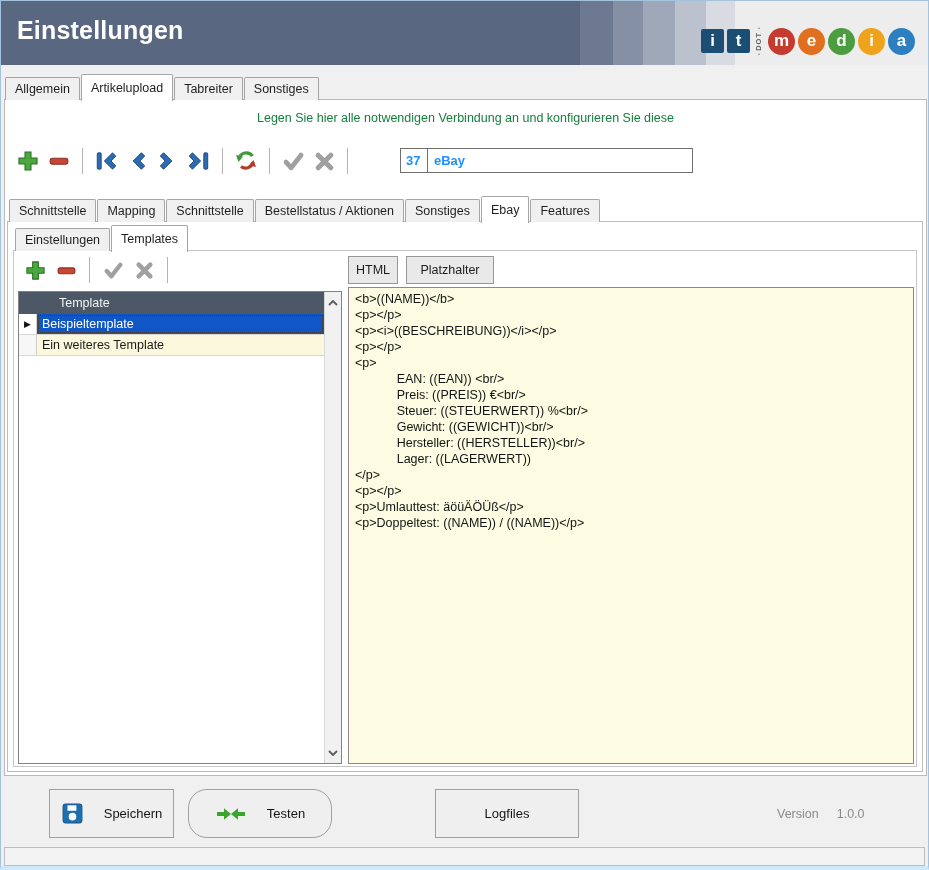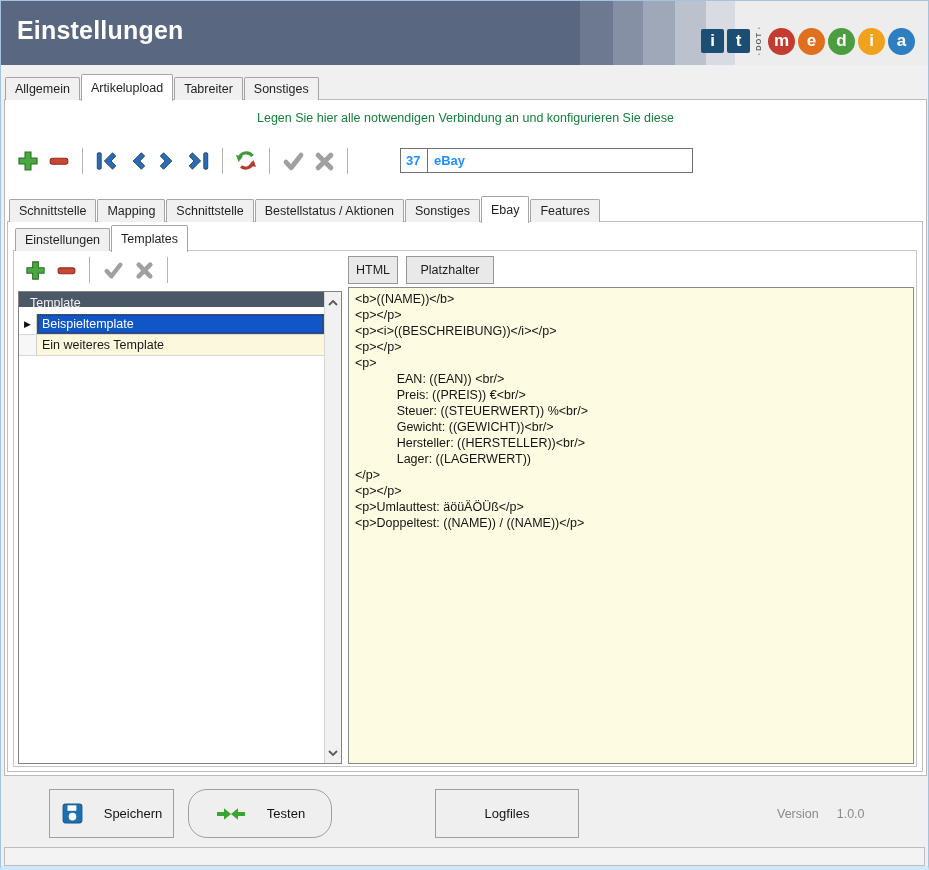--- a/index.html
+++ b/index.html
@@ -67,22 +67,22 @@
 
   .recfield {
     display:flex; margin-left:42px; width:293px; height:25px; border:1px solid #707070; background:#fff; align-items:stretch;
   }
   .recid { width:27px; border-right:1px solid #707070; color:#1e90ff; font-weight:bold; font-size:13px; line-height:23px; padding-left:5px; }
   .recname { flex:1; color:#1e90ff; font-weight:bold; font-size:13px; line-height:23px; padding-left:6px; }
 
   
   .grid { position:absolute; left:17px; top:290px; width:324px; height:473px; background:#ffffff; border:1px solid #828282; }
   .grid-head {
-    position:absolute; left:0; top:0; right:17px; height:15px; background:#4d5866;
-    color:#f2f2f2; font-size:12.5px; line-height:22px; padding-left:11px;
+    position:absolute; left:0; top:0; right:17px; height:22px; background:#4d5866;
+    color:#f2f2f2; font-size:12.5px; line-height:22px; padding-left:40px;
   }
   .vscroll { position:absolute; right:0; top:0; width:17px; height:100%; background:#f1f1f1; border-left:1px solid #d7d7d7; }
   .sarrow { position:absolute; left:0; width:16px; height:17px; display:flex; align-items:center; justify-content:center; }
   .sarrow.up { top:2px; } .sarrow.down { bottom:2px; }
 
   .grow { position:absolute; left:0; right:17px; height:21px; display:flex; border-bottom:1px solid #d8d8d8; }
   .grow.r1 { top:22px; } .grow.r2 { top:43px; }
   .ind { width:18px; background:#f7f7f7; border-right:1px solid #cfcfcf; display:flex; align-items:center; justify-content:center; font-size:9px; color:#111; }
   .grow.r1 .ind { background:#ffffff; }
   .cell { flex:1; padding-left:5px; line-height:20px; font-size:12.5px; color:#1a1a1a; white-space:nowrap; overflow:hidden; }

